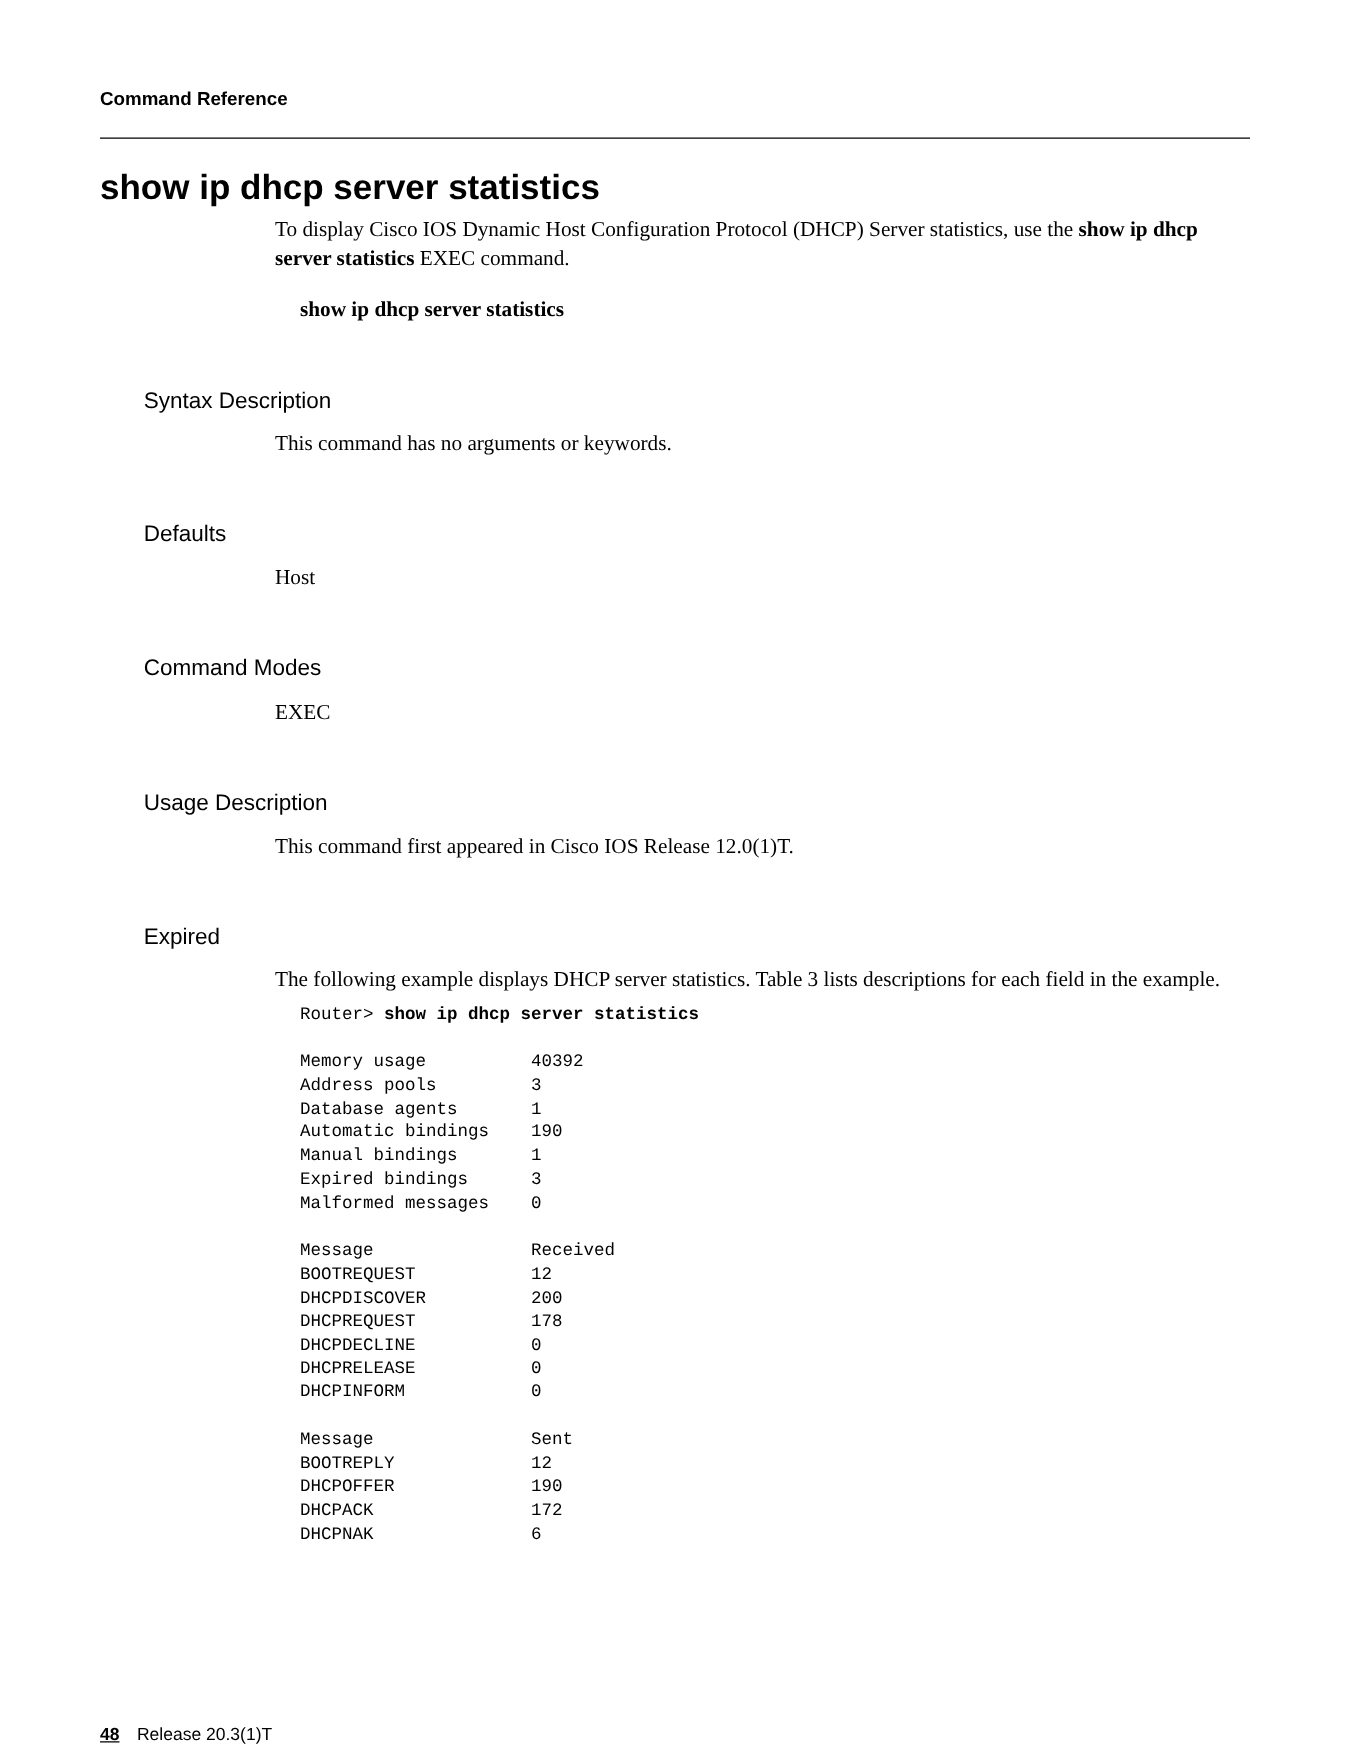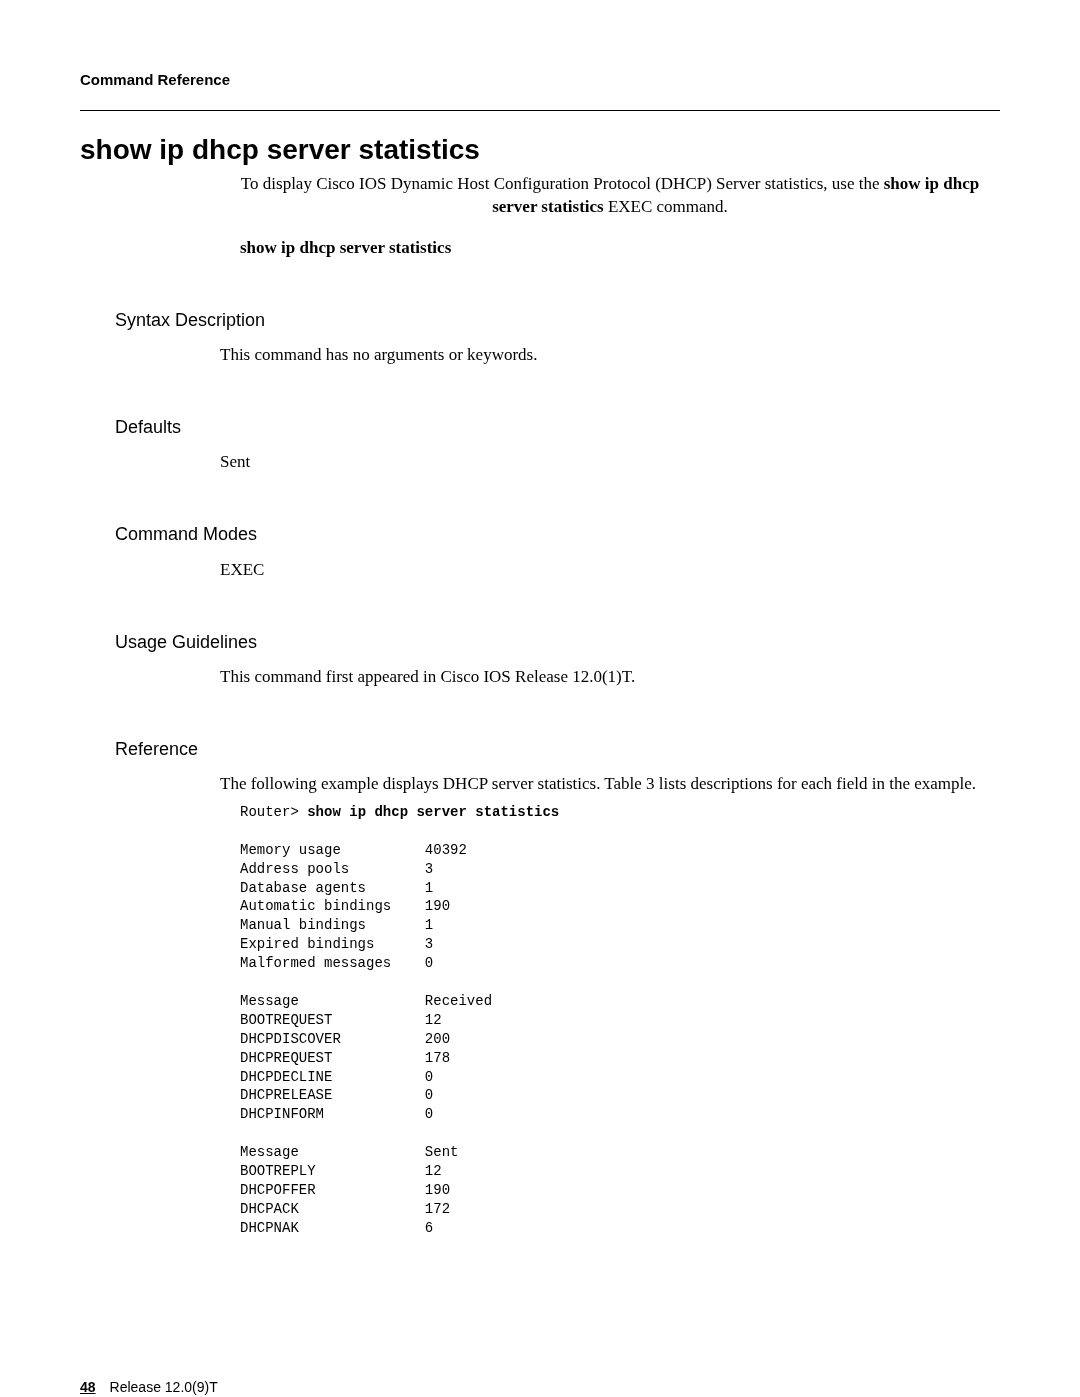--- a/index.html
+++ b/index.html
@@ -27,21 +27,20 @@
     font-family: Arial, Helvetica, sans-serif;
     font-weight: bold;
     font-size: 28px;
     margin: 18px 0 4px 0;
   }
   .indent-block {
     margin-left: 140px;
   }
   .intro-text {
     margin-top: 2px;
-    text-align: center;
   }
   .bold {
     font-weight: bold;
   }
   .syntax-line {
     font-weight: bold;
     margin-top: 18px;
     margin-left: 160px;
   }
   .section-head {
@@ -88,29 +87,29 @@
 <div class="indent-block intro-text">
   <span>To display Cisco IOS Dynamic Host Configuration Protocol (DHCP) Server statistics, use the </span><span class="bold">show ip dhcp server statistics</span><span> EXEC command.</span>
 </div>
 
 <div class="syntax-line">show ip dhcp server statistics</div>
 
 <div class="section-head">Syntax Description</div>
 <div class="section-body">This command has no arguments or keywords.</div>
 
 <div class="section-head">Defaults</div>
-<div class="section-body">Sent</div>
+<div class="section-body">Host</div>
 
 <div class="section-head">Command Modes</div>
 <div class="section-body">EXEC</div>
 
-<div class="section-head">Usage Guidelines</div>
+<div class="section-head">Usage Description</div>
 <div class="section-body">This command first appeared in Cisco IOS Release 12.0(1)T.</div>
 
-<div class="section-head">Reference</div>
+<div class="section-head">Expired</div>
 <div class="section-body">The following example displays DHCP server statistics. Table 3 lists descriptions for each field in the example.</div>
 
 <pre class="cli" id="cli-block">Router&gt; <span class="cli-bold">show ip dhcp server statistics</span>
 
 Memory usage          40392
 Address pools         3
 Database agents       1
 Automatic bindings    190
 Manual bindings       1
 Expired bindings      3
@@ -124,14 +123,14 @@
 DHCPRELEASE           0
 DHCPINFORM            0
 
 Message               Sent
 BOOTREPLY             12
 DHCPOFFER             190
 DHCPACK               172
 DHCPNAK               6</pre>
 
 <div class="footer">
-  <span class="pg">48</span><span>Release 12.0(9)T</span>
+  <span class="pg">48</span><span>Release 20.3(1)T</span>
 </div>
 
 </body></html>

